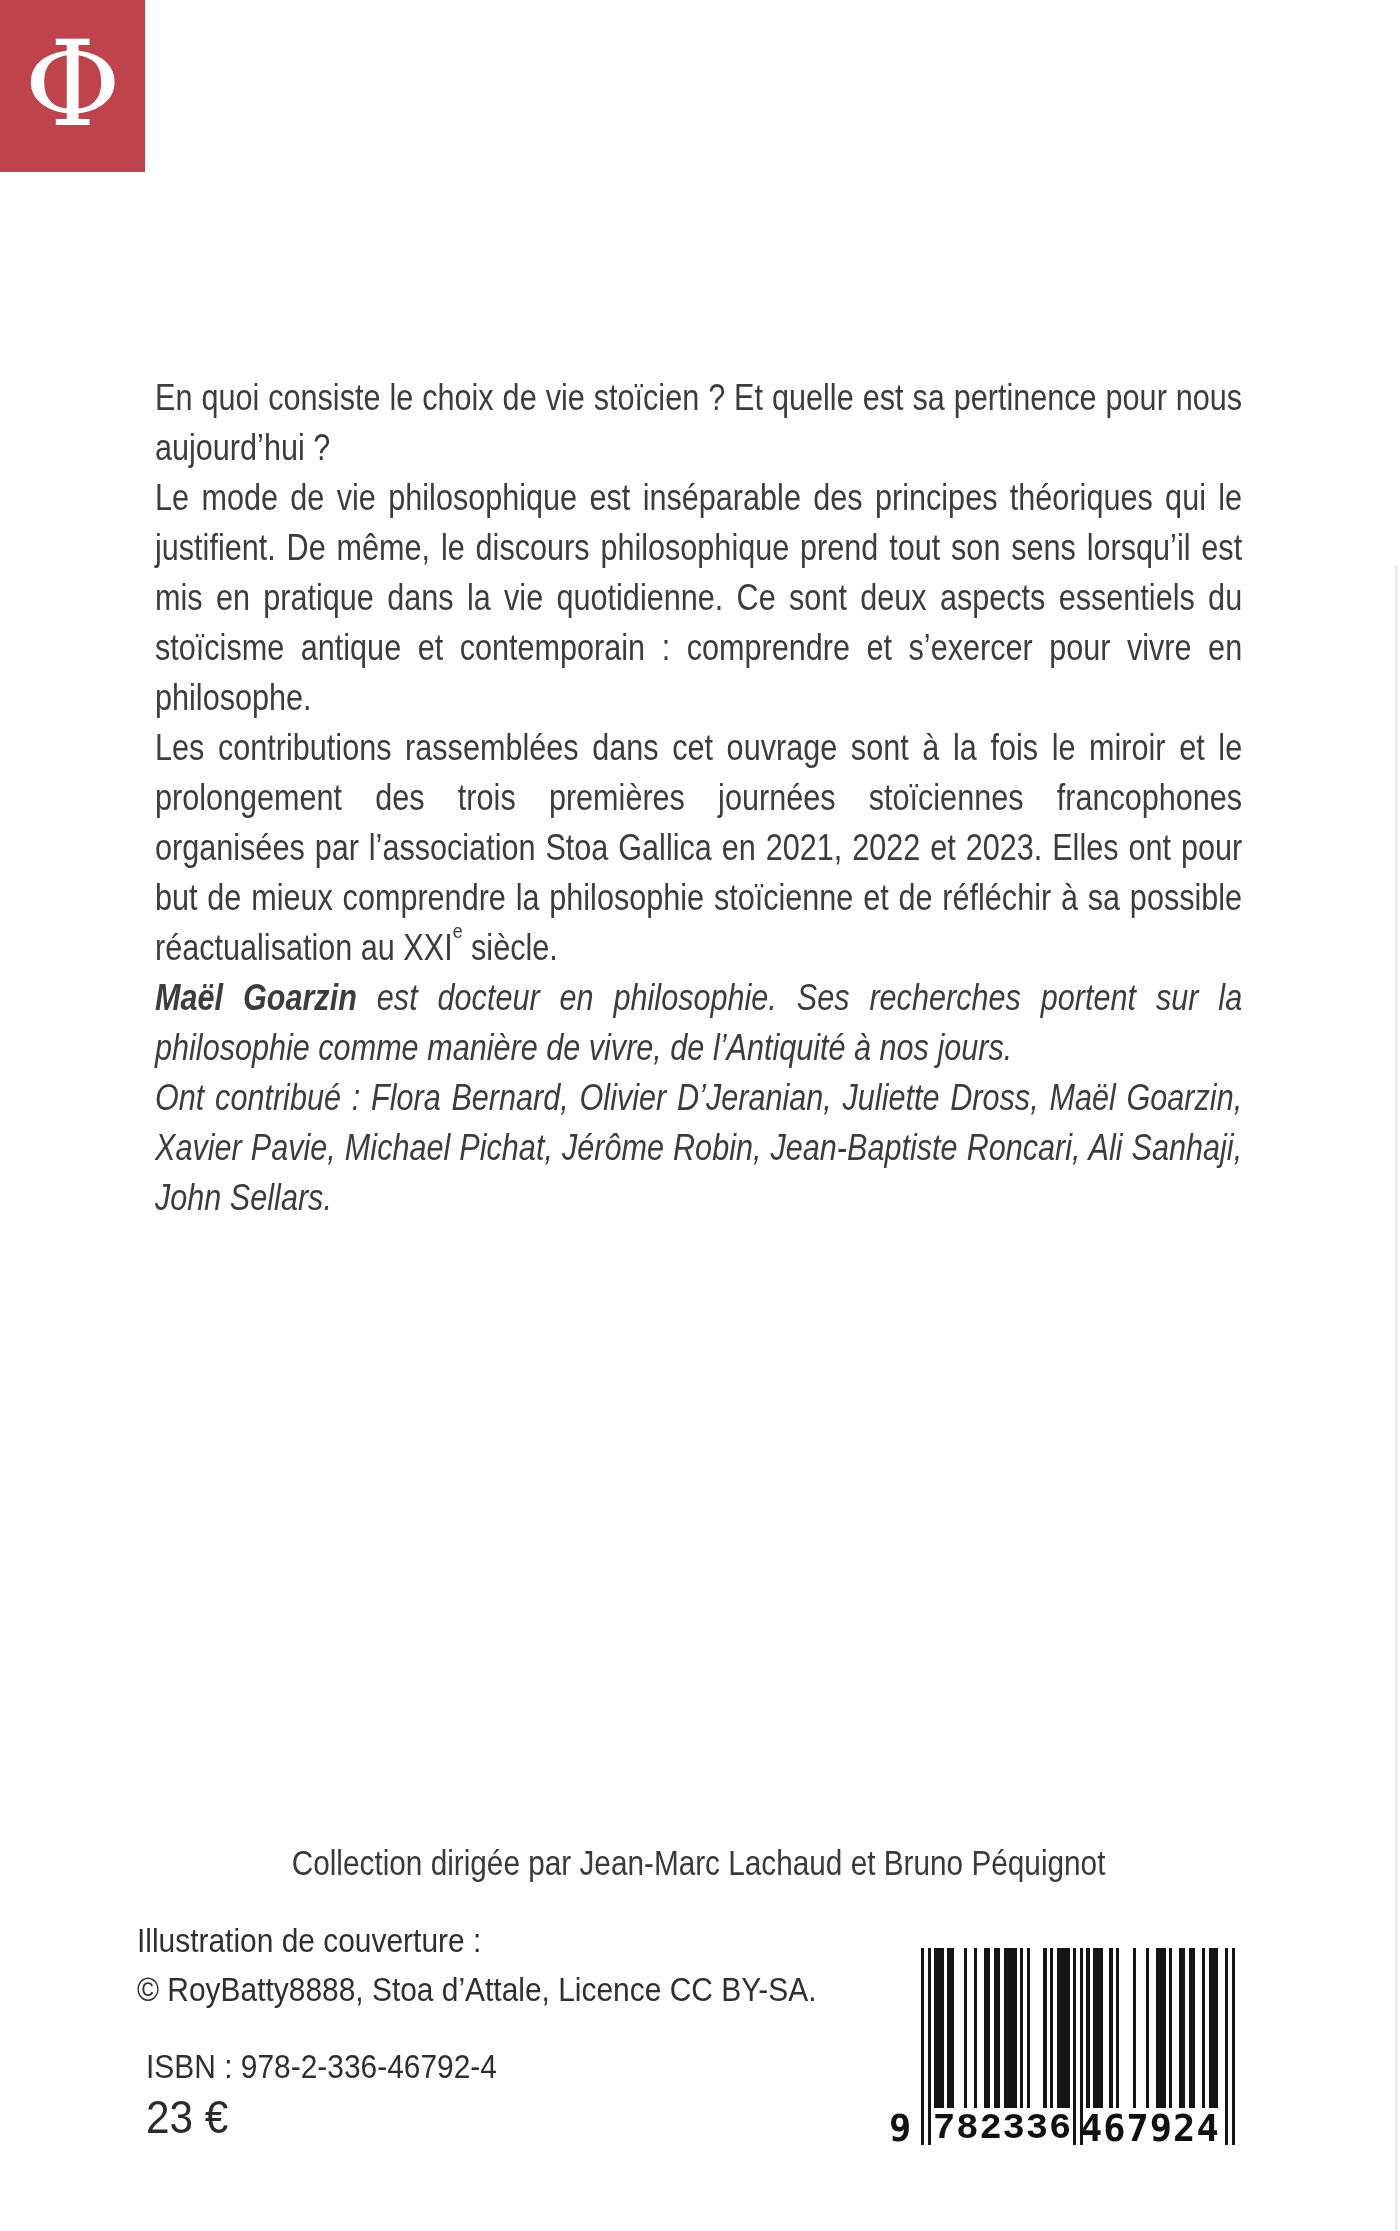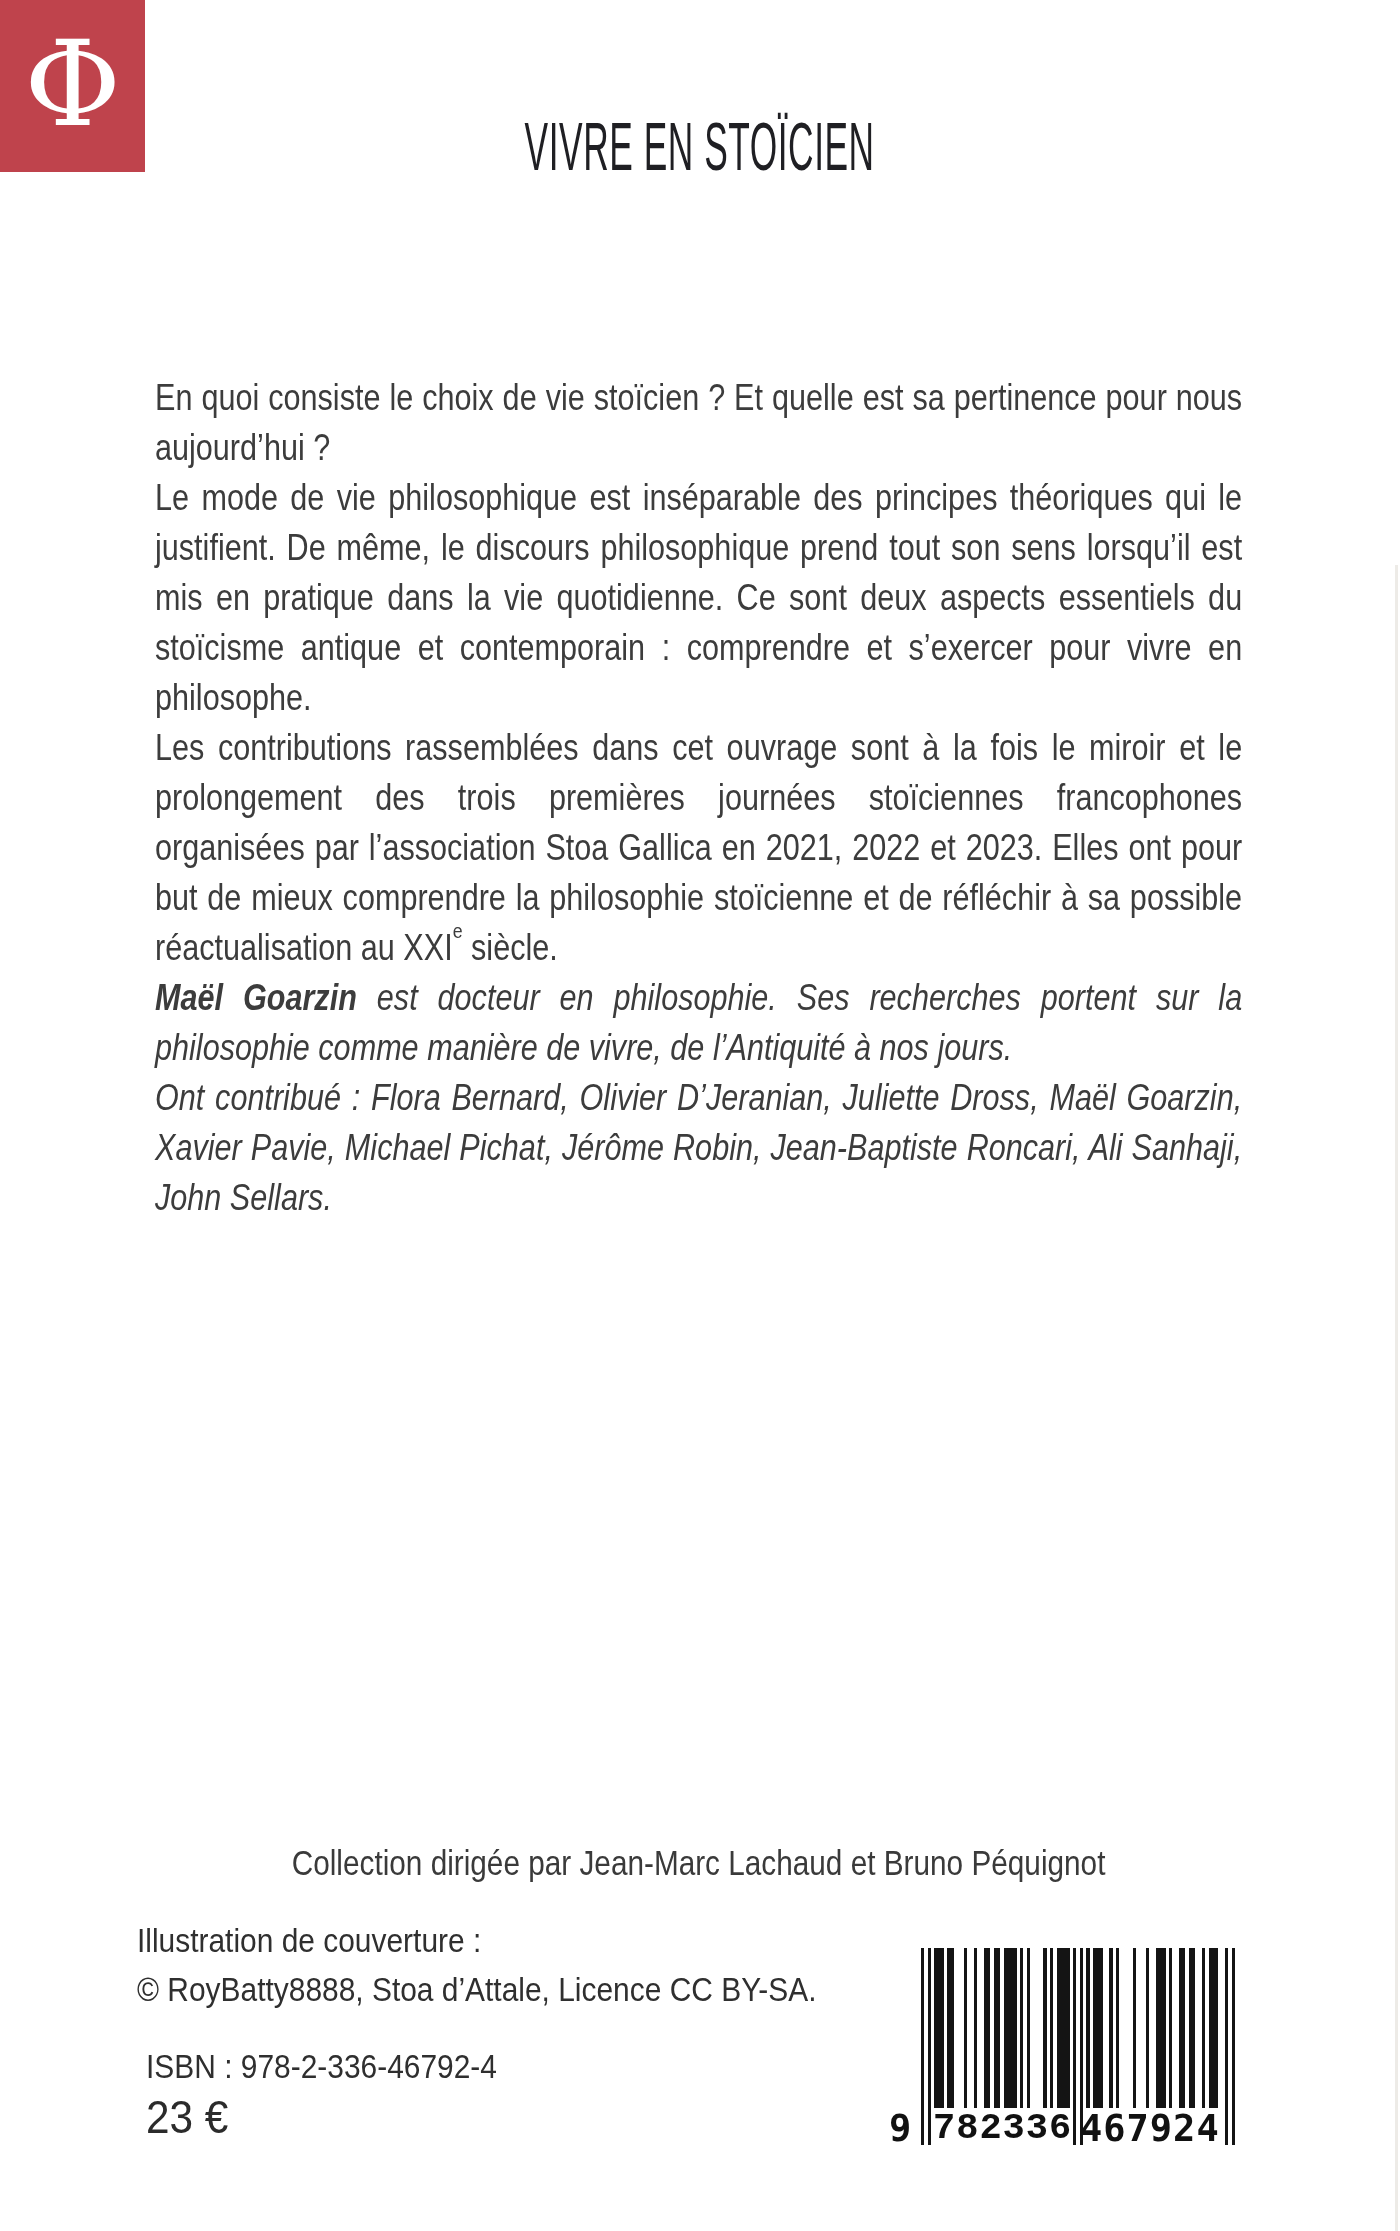--- a/index.html
+++ b/index.html
@@ -108,23 +108,20 @@
 </style>
 </head>
 <body>
 
 <div class="page">
 
   <div class="logo" style="background: rgb(191, 67, 76);">
     <span class="phi" style="color: rgb(255, 255, 255);">Φ</span>
   </div>
 
-  <div class="title-wrap">
-    <span class="title">VIVRE EN STOÏCIEN</span>
-  </div>
 
   <div class="content">
     <p class="p-lead">En quoi consiste le choix de vie stoïcien&nbsp;? Et quelle est sa pertinence pour nous aujourd’hui&nbsp;?</p>
     <p class="p-body1">Le mode de vie philosophique est inséparable des principes théoriques qui le justifient. De même, le discours philosophique prend tout son sens lorsqu’il est mis en pratique dans la vie quotidienne. Ce sont deux aspects essentiels du stoïcisme antique et contemporain&nbsp;: comprendre et s’exercer pour vivre en philosophe.</p>
     <p class="p-body2"><span>Les contributions rassemblées dans cet ouvrage sont à la fois le miroir et le prolongement des trois premières journées stoïciennes francophones organisées par l’association Stoa Gallica en 2021, 2022 et 2023. Elles ont pour but de mieux comprendre la philosophie stoïcienne et de réfléchir à sa possible réactualisation au XXI</span><sup>e</sup><span>&nbsp;siècle.</span></p>
     <p class="p-bio"><strong>Maël Goarzin</strong> <span>est docteur en philosophie. Ses recherches portent sur la philosophie comme manière de vivre, de l’Antiquité à nos jours.</span></p>
     <p class="p-contrib">Ont contribué&nbsp;: Flora Bernard, Olivier D’Jeranian, Juliette Dross, Maël Goarzin, Xavier Pavie, Michael Pichat, Jérôme Robin, Jean-Baptiste Roncari, Ali Sanhaji, John Sellars.</p>
   </div>
 
   <p class="collection">Collection dirigée par Jean-Marc Lachaud et Bruno Péquignot</p>

